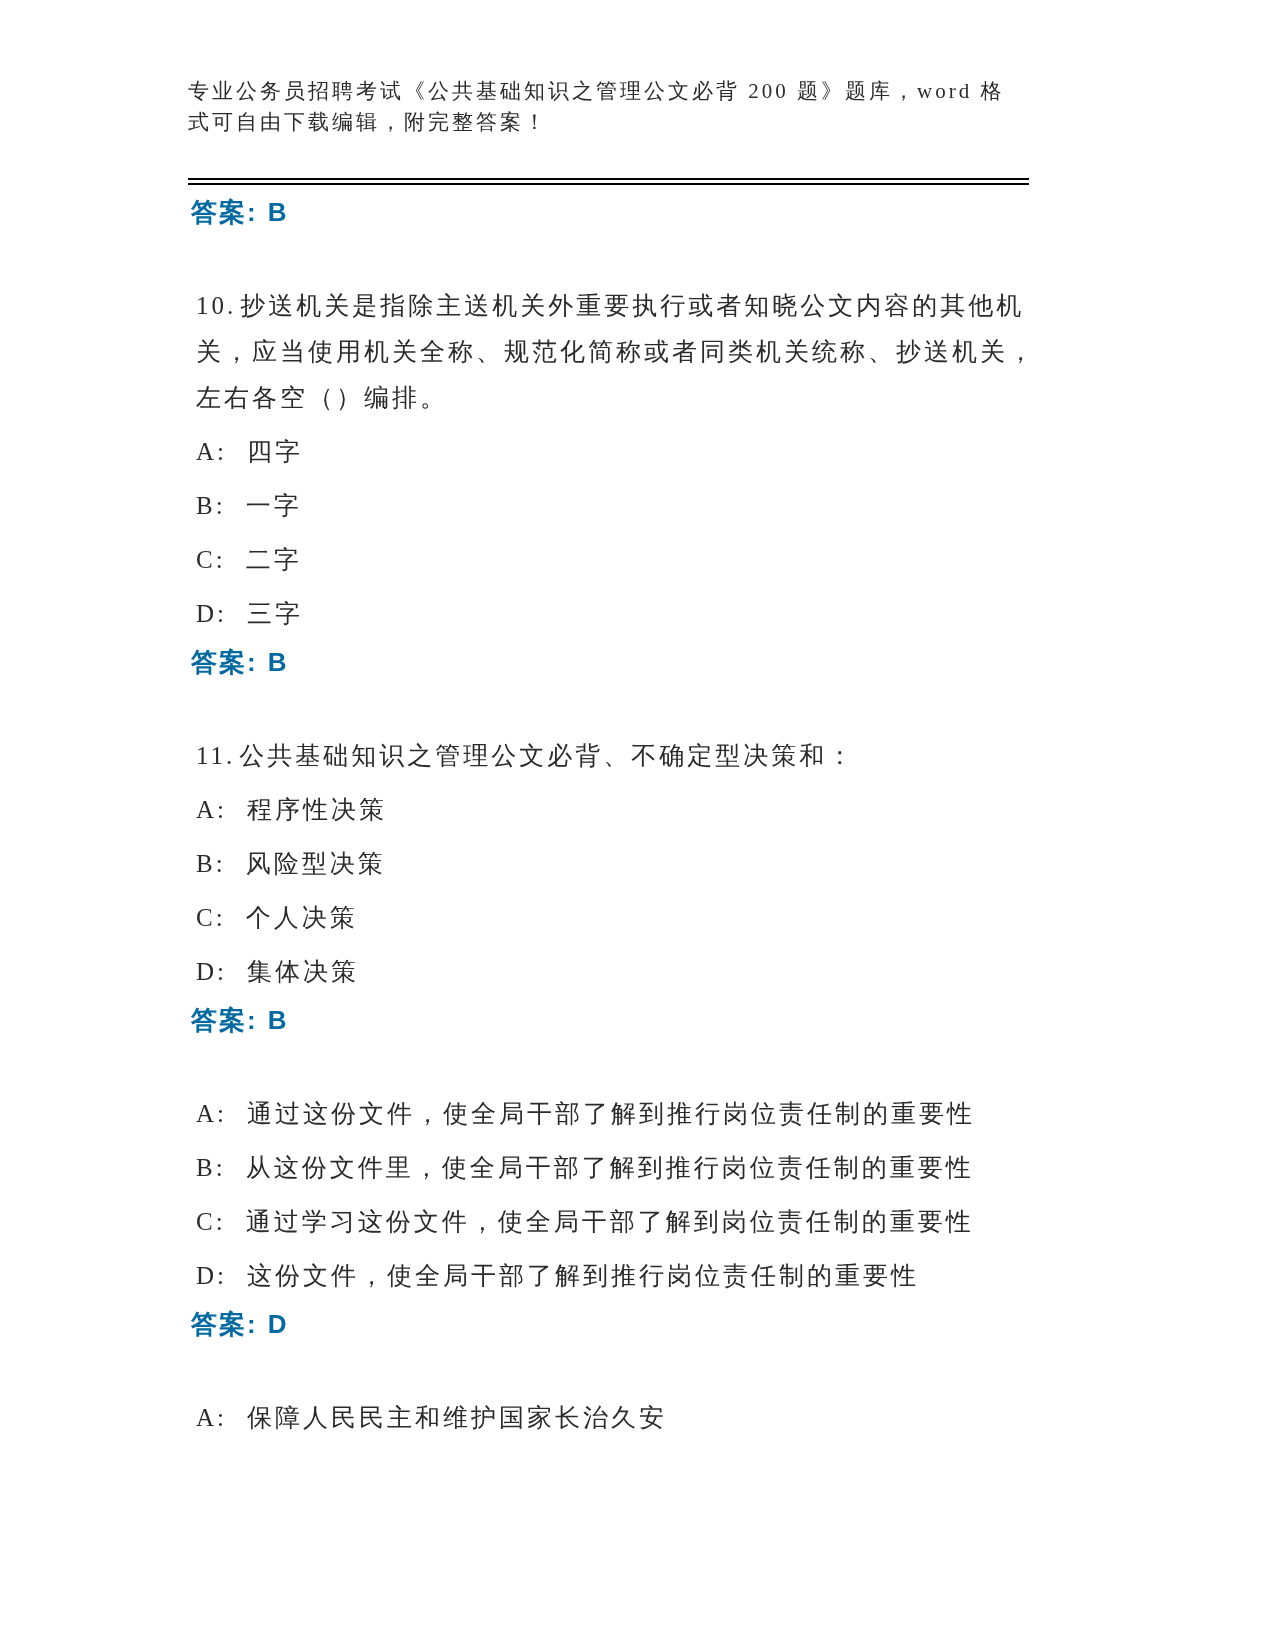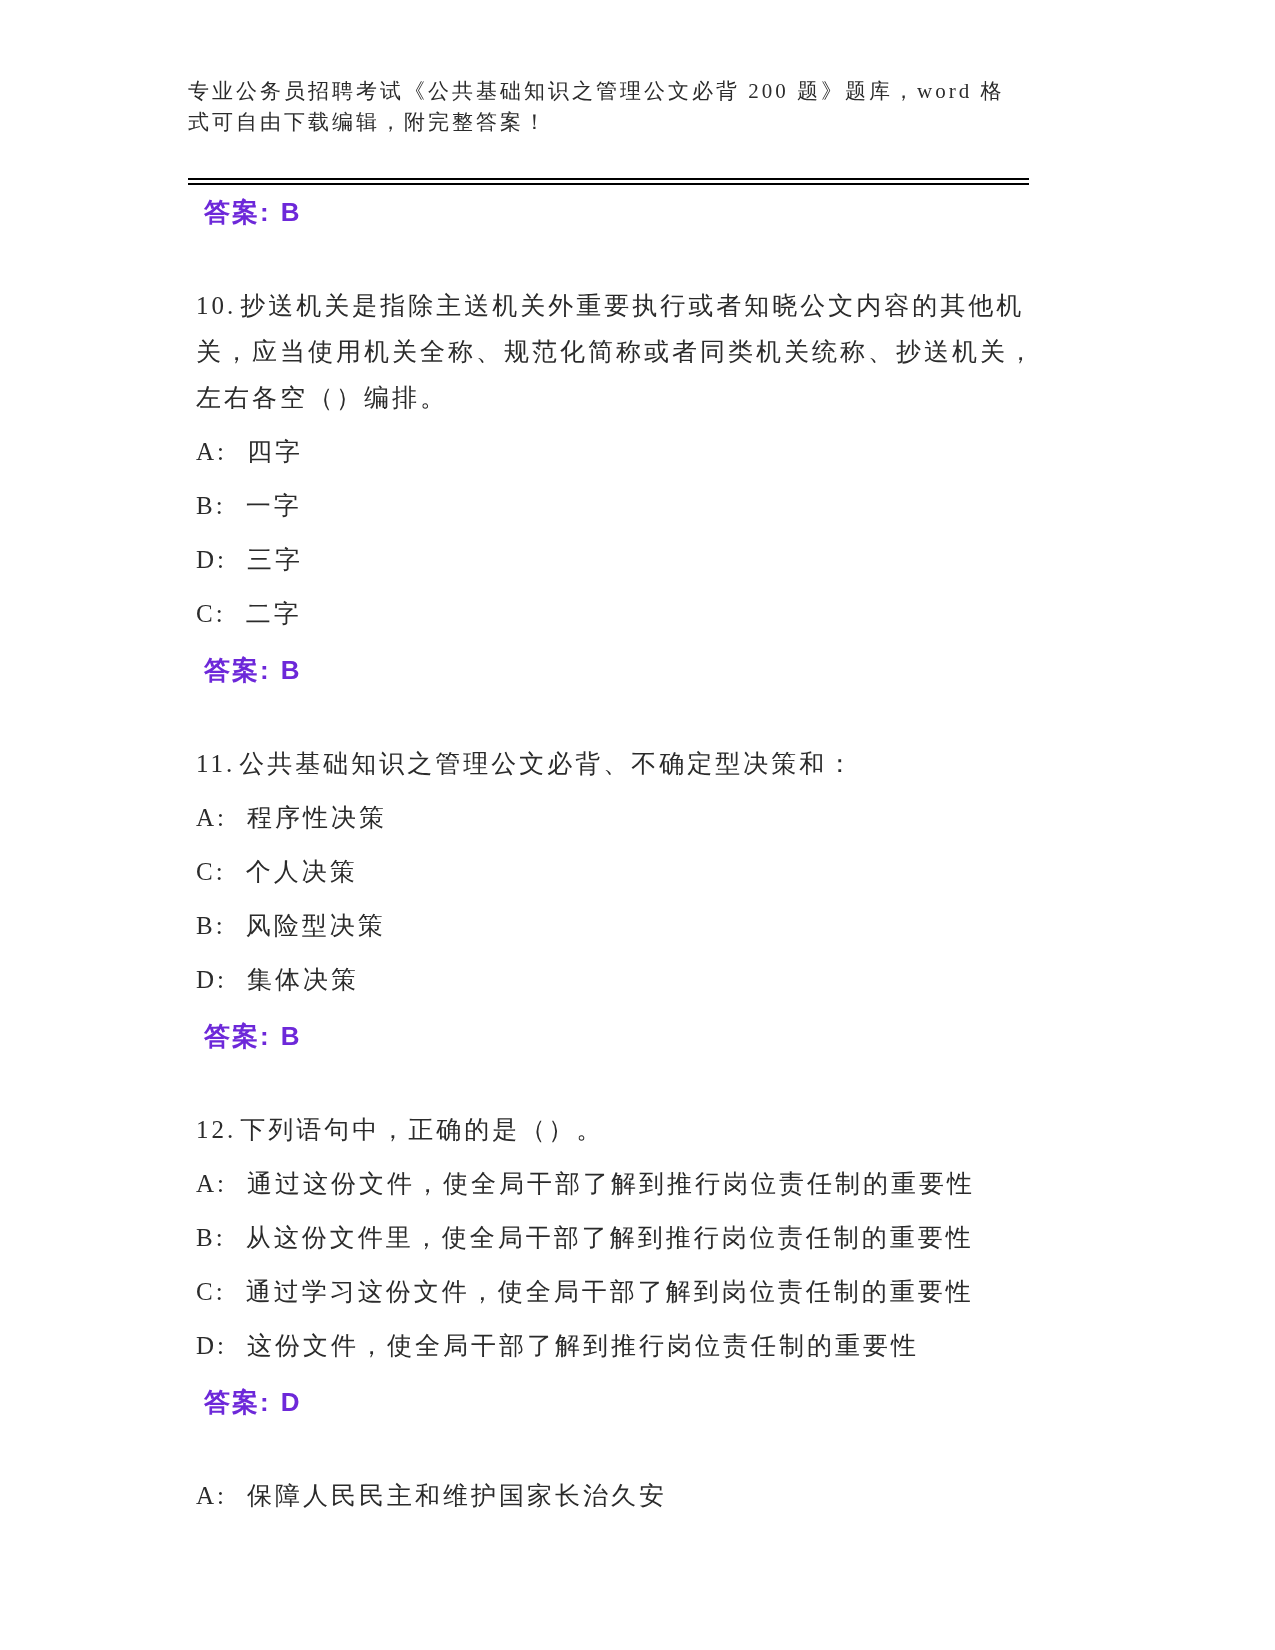--- a/index.html
+++ b/index.html
@@ -45,27 +45,27 @@
   }
   .body-text {
     width: 866px;
     font-size: 25px;
     line-height: 46px;
     letter-spacing: 3px;
     word-break: break-all;
     line-break: anywhere;
   }
   .answer-line {
-    margin: 16px;
+    margin: 3px;
     font-family: "Liberation Sans", "DejaVu Sans", sans-serif;
     font-weight: 700;
     font-size: 26px;
     line-height: 34px;
     letter-spacing: 2px;
-    color: #6d28d9;
+    color: #0369a1;
   }
   .carryover {
     margin-top: 10px;
   }
   .aval {
     margin-left: 10px;
   }
   .qblock {
     margin-top: 54px;
   }
@@ -92,34 +92,33 @@
     <div class="rule"></div>
 
     <div class="body-text">
       <p class="answer-line carryover"><span>答案:</span><span class="aval">B</span></p>
 
       <div id="questions">
           <section class="qblock">
             <p class="qtext"><span class="qnum">10.</span><span class="qbody">抄送机关是指除主送机关外重要执行或者知晓公文内容的其他机关，应当使用机关全称、规范化简称或者同类机关统称、抄送机关，左右各空（）编排。</span></p>
             <p class="option"><span class="olabel">A:</span><span class="otext">四字</span></p>
             <p class="option"><span class="olabel">B:</span><span class="otext">一字</span></p>
+            <p class="option"><span class="olabel">C:</span><span class="otext">二字</span></p>
             <p class="option"><span class="olabel">D:</span><span class="otext">三字</span></p>
-            <p class="option"><span class="olabel">C:</span><span class="otext">二字</span></p>
             <p class="answer-line"><span>答案:</span><span class="aval">B</span></p>
           </section>
           <section class="qblock">
             <p class="qtext"><span class="qnum">11.</span><span class="qbody">公共基础知识之管理公文必背、不确定型决策和：</span></p>
             <p class="option"><span class="olabel">A:</span><span class="otext">程序性决策</span></p>
+            <p class="option"><span class="olabel">B:</span><span class="otext">风险型决策</span></p>
             <p class="option"><span class="olabel">C:</span><span class="otext">个人决策</span></p>
-            <p class="option"><span class="olabel">B:</span><span class="otext">风险型决策</span></p>
             <p class="option"><span class="olabel">D:</span><span class="otext">集体决策</span></p>
             <p class="answer-line"><span>答案:</span><span class="aval">B</span></p>
           </section>
           <section class="qblock">
-            <p class="qtext"><span class="qnum">12.</span><span class="qbody">下列语句中，正确的是（）。</span></p>
             <p class="option"><span class="olabel">A:</span><span class="otext">通过这份文件，使全局干部了解到推行岗位责任制的重要性</span></p>
             <p class="option"><span class="olabel">B:</span><span class="otext">从这份文件里，使全局干部了解到推行岗位责任制的重要性</span></p>
             <p class="option"><span class="olabel">C:</span><span class="otext">通过学习这份文件，使全局干部了解到岗位责任制的重要性</span></p>
             <p class="option"><span class="olabel">D:</span><span class="otext">这份文件，使全局干部了解到推行岗位责任制的重要性</span></p>
             <p class="answer-line"><span>答案:</span><span class="aval">D</span></p>
           </section>
           <section class="qblock">
             <p class="option"><span class="olabel">A:</span><span class="otext">保障人民民主和维护国家长治久安</span></p>
           </section>
         </div>

